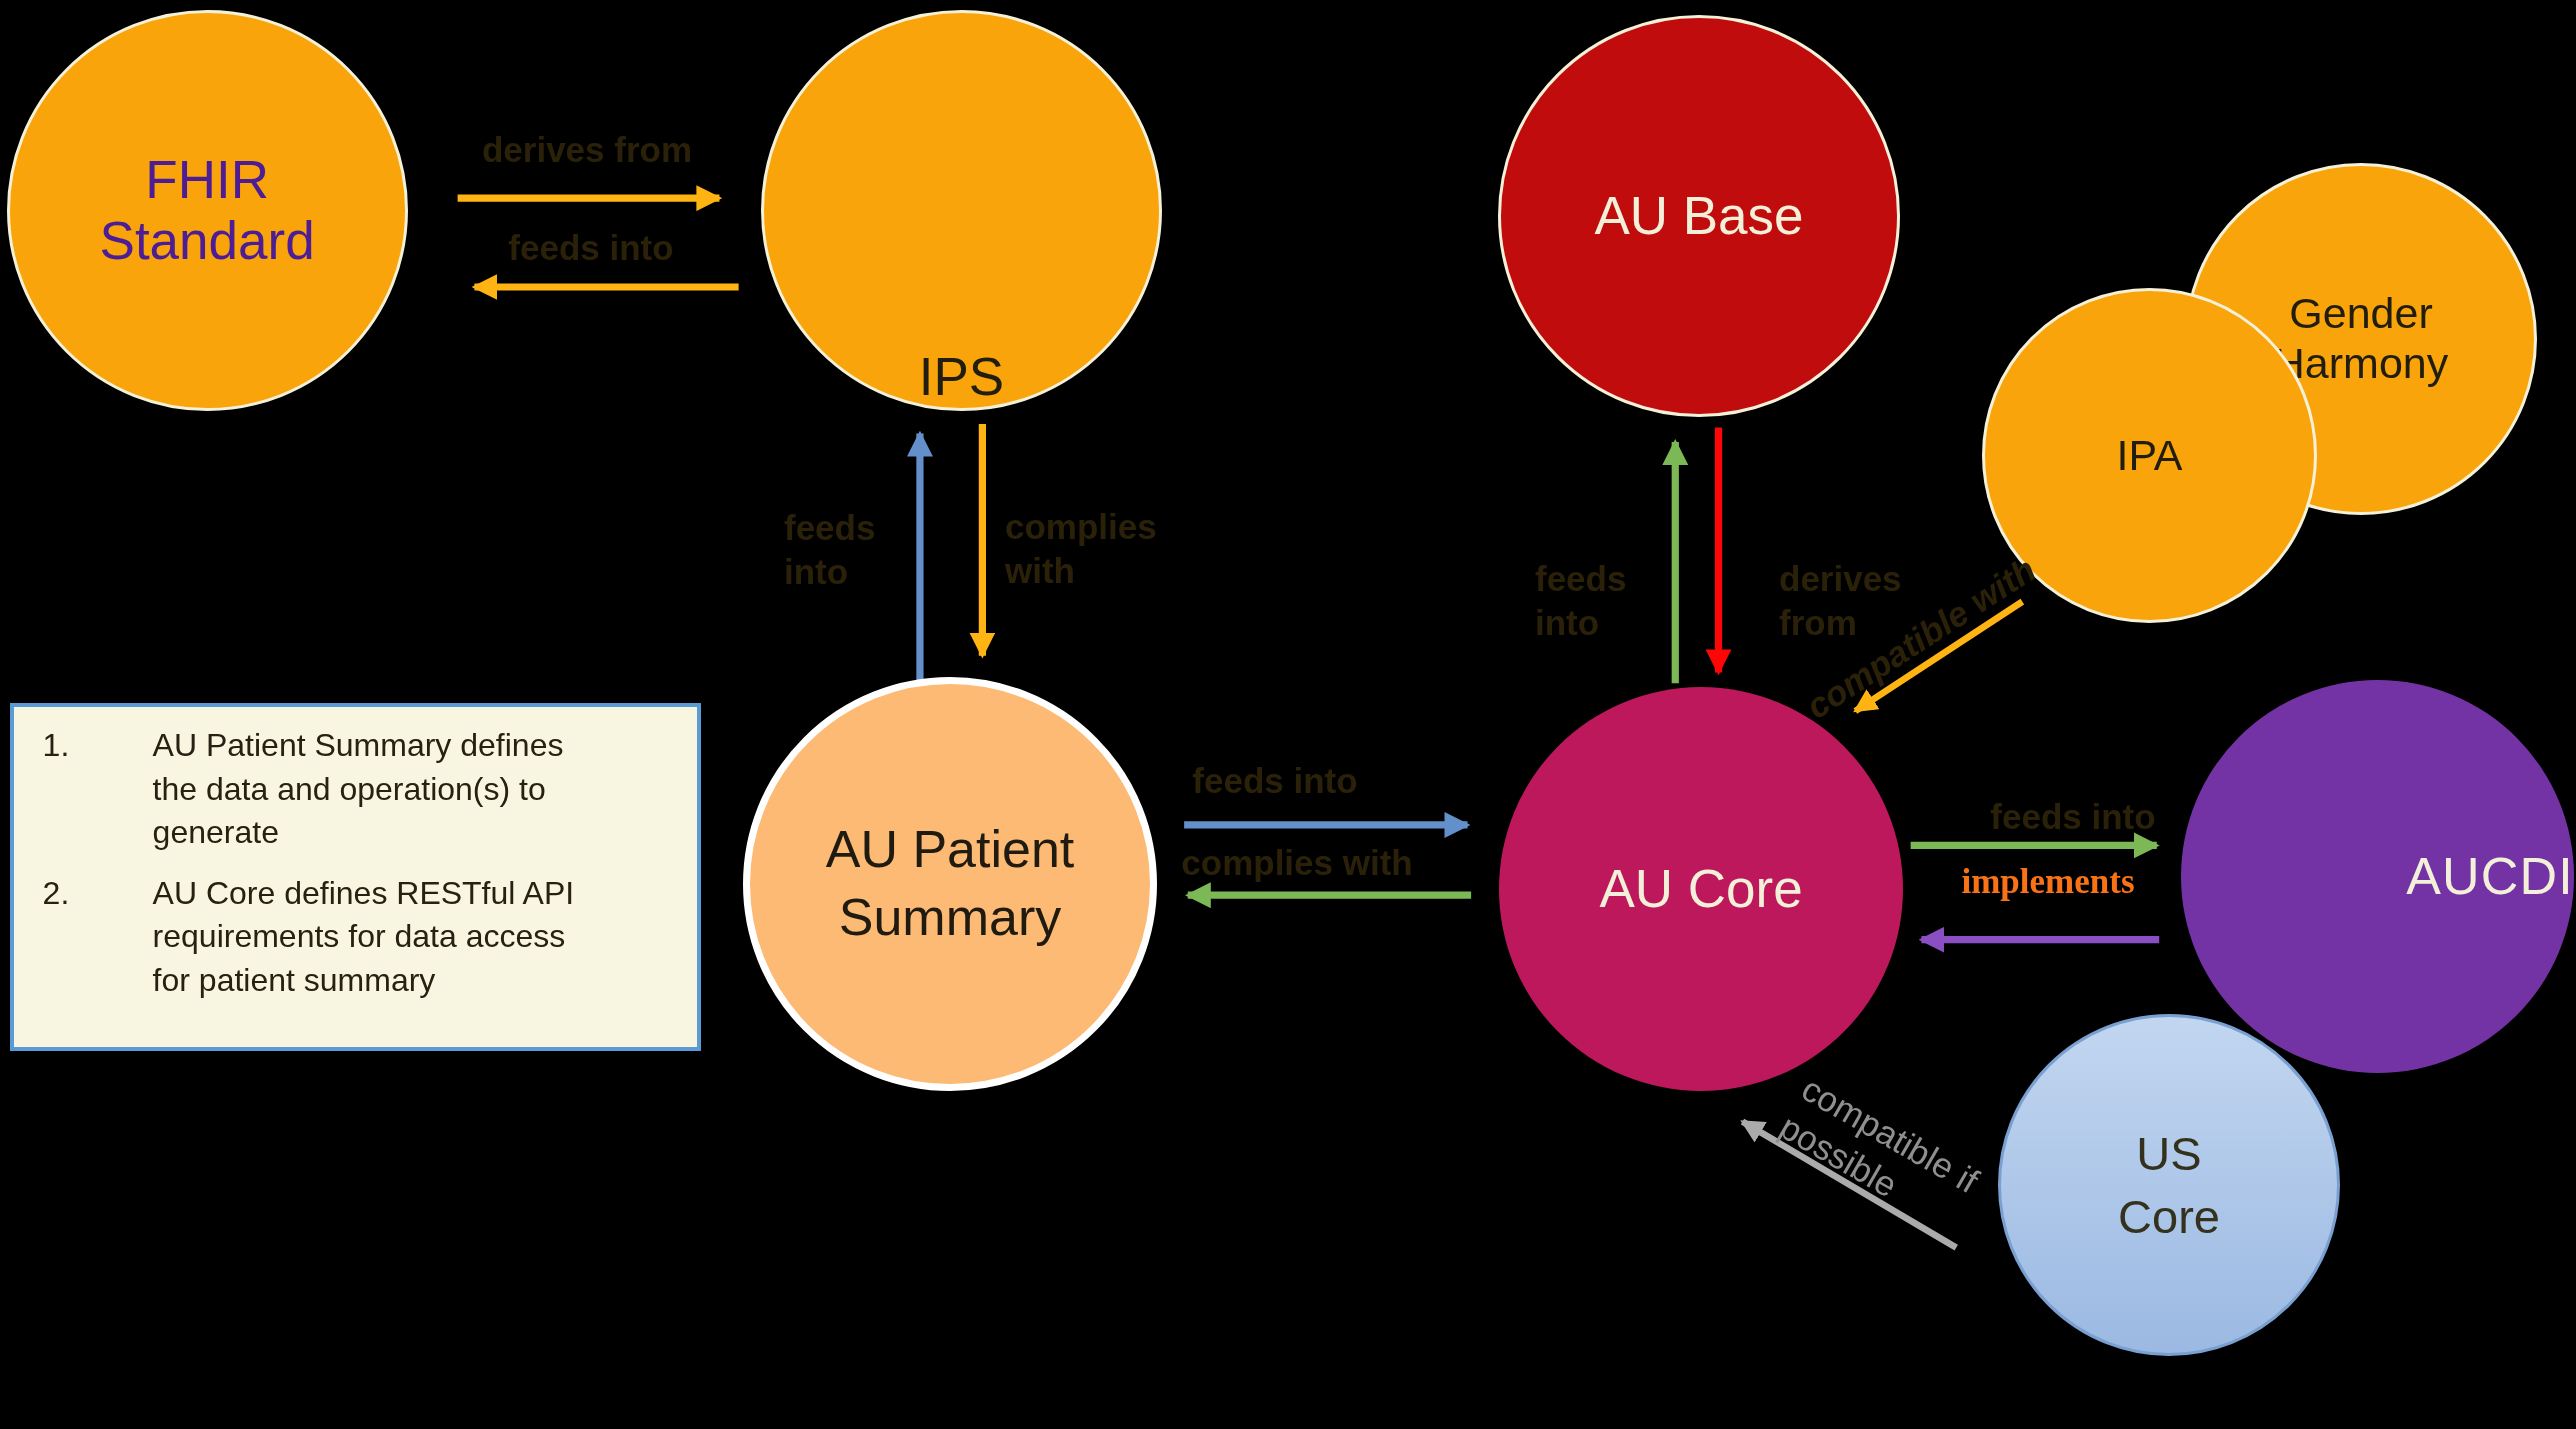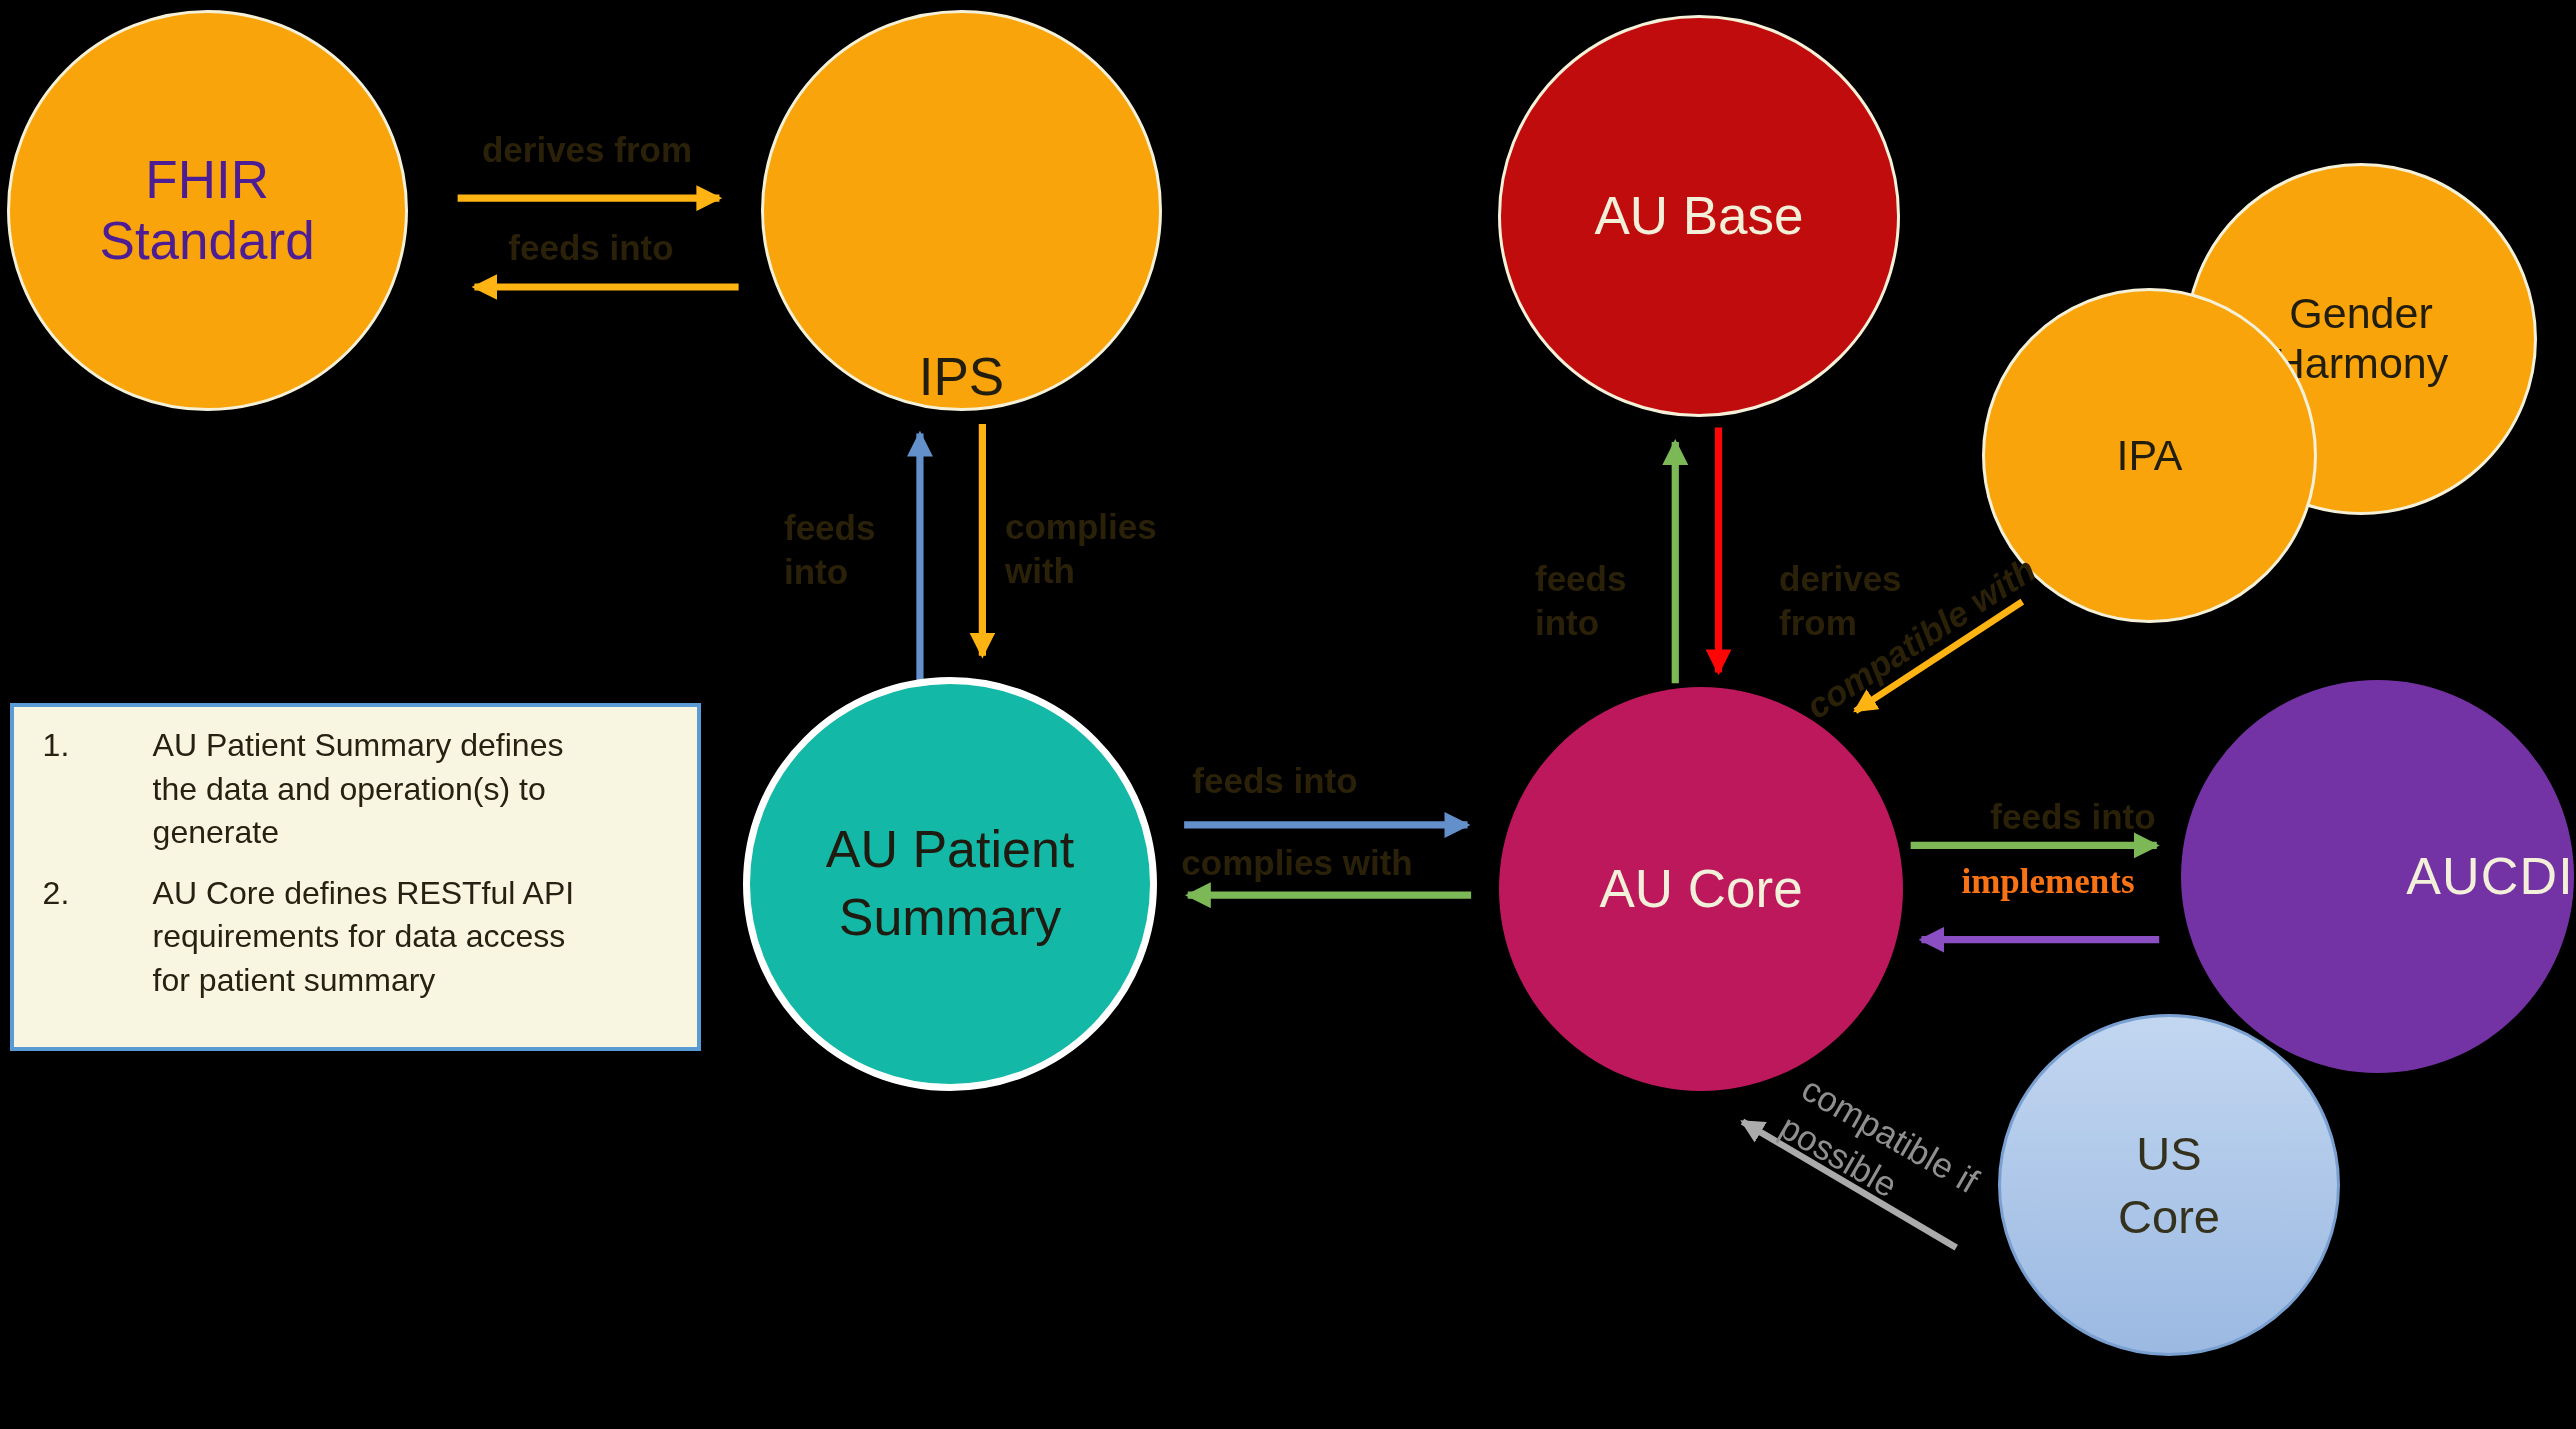--- a/index.html
+++ b/index.html
@@ -71,21 +71,21 @@
   </div>
 
   <div class="node" style="left: 761px; top: 9.6px; width: 401px; height: 401px; border-width: 3.6px; font-size: 53px; background: rgb(249, 164, 10); border-color: rgb(245, 240, 216); color: rgb(33, 29, 15); align-items: flex-end;">
     <span class="lbl">IPS</span>
   </div>
 
   <div class="node" style="left: 1498px; top: 15px; width: 402px; height: 402px; border-width: 3.6px; font-size: 53px; background: rgb(192, 12, 12); border-color: rgb(245, 240, 216); color: rgb(243, 240, 218);">
     <span class="lbl">AU Base</span>
   </div>
 
-  <div class="node" style="left: 743px; top: 677px; width: 414px; height: 414px; border-width: 7.2px; font-size: 52px; background: #14b8a6; border-color: rgb(255, 255, 255); color: rgb(31, 27, 16);">
+  <div class="node" style="left: 743px; top: 677px; width: 414px; height: 414px; border-width: 7.2px; font-size: 52px; background: #fdba74; border-color: rgb(255, 255, 255); color: rgb(31, 27, 16);">
     <span class="lbl" style="width:252px;line-height:1.3;">AU Patient Summary</span>
   </div>
 
   <div class="node" style="left: 1499px; top: 687px; width: 404px; height: 404px; border-width: 0px; font-size: 53px; background: #be185d; border-color: rgb(13, 173, 78); color: rgb(243, 240, 218);">
     <span class="lbl">AU Core</span>
   </div>
 
   <div class="node" style="left: 2181px; top: 680px; width: 393px; height: 393px; border-width: 0px; font-size: 52px; letter-spacing: 1.2px; background: rgb(116, 51, 164); border-color: rgb(116, 51, 164); color: rgb(243, 240, 218); justify-content: flex-end;">
     <span class="lbl">AUCDI</span>
   </div>

